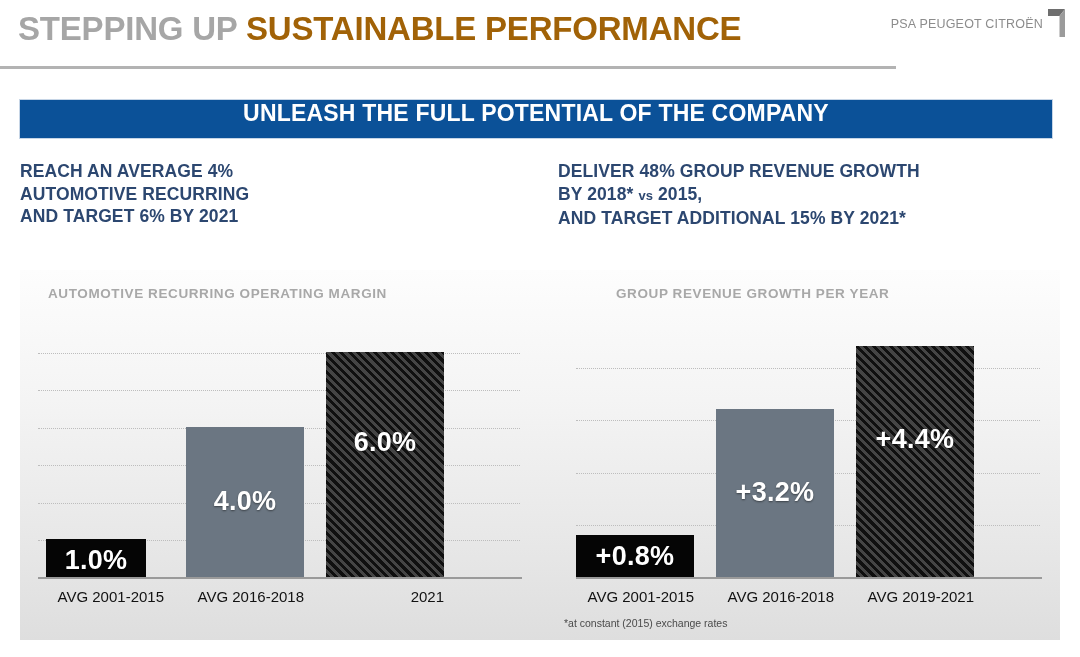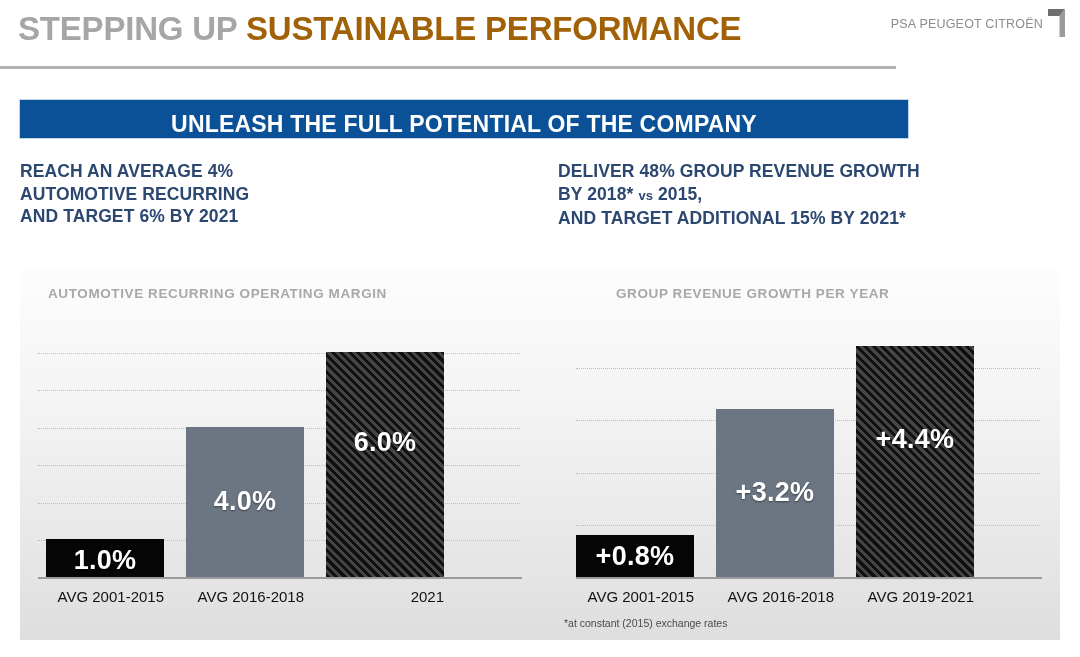--- a/index.html
+++ b/index.html
@@ -31,23 +31,23 @@
     display:flex; align-items:flex-start; gap:3px;
   }
   #brand-logo .brand-text {
     font-size:12.5px; color:#8c8c8c; font-weight:normal;
     letter-spacing:0.2px; white-space:nowrap; padding-top:9px;
   }
   #brand-logo .brand-mark { position:relative; width:20px; height:30px; }
 
   
   #banner {
-    position:absolute; left:20px; top:100px; width:888px; height:38px;
+    position:absolute; left:20px; top:100px; width:1032px; height:38px;
     background:#0b5198;
-    display:flex; align-items:flex-end; justify-content:center;
+    display:flex; align-items:flex-start; justify-content:center;
     box-shadow:0 0 0 1px #c6d5e6;
   }
   #banner-text {
     color:#ffffff; font-size:23px; font-weight:bold;
     letter-spacing:0.2px; white-space:nowrap;
   }
 
   
   .subhead {
     position:absolute;
@@ -156,21 +156,21 @@
   <div class="panel-title">AUTOMOTIVE RECURRING OPERATING MARGIN</div>
 
   <div class="plot">
     <div class="gridline" style="bottom:37.57px"></div>
     <div class="gridline" style="bottom:75.14px"></div>
     <div class="gridline" style="bottom:112.71px"></div>
     <div class="gridline" style="bottom:150.29px"></div>
     <div class="gridline" style="bottom:187.86px"></div>
     <div class="gridline" style="bottom:225.43px"></div>
 
-    <div class="bar solid-black" style="left:26px; width:118px; height:37.6px;">
+    <div class="bar solid-black" style="left:26px; width:100px; height:37.6px;">
       <div class="bar-value inset-low">1.0%</div>
     </div>
 
     <div class="bar solid-gray" style="left:166px; width:118px; height:150.3px;">
       <div class="bar-value" style="top:59px;">4.0%</div>
     </div>
 
     <div class="bar hatched" style="left:306px; width:118px; height:225.4px;">
       <div class="bar-value" style="top:75px;">6.0%</div>
     </div>

